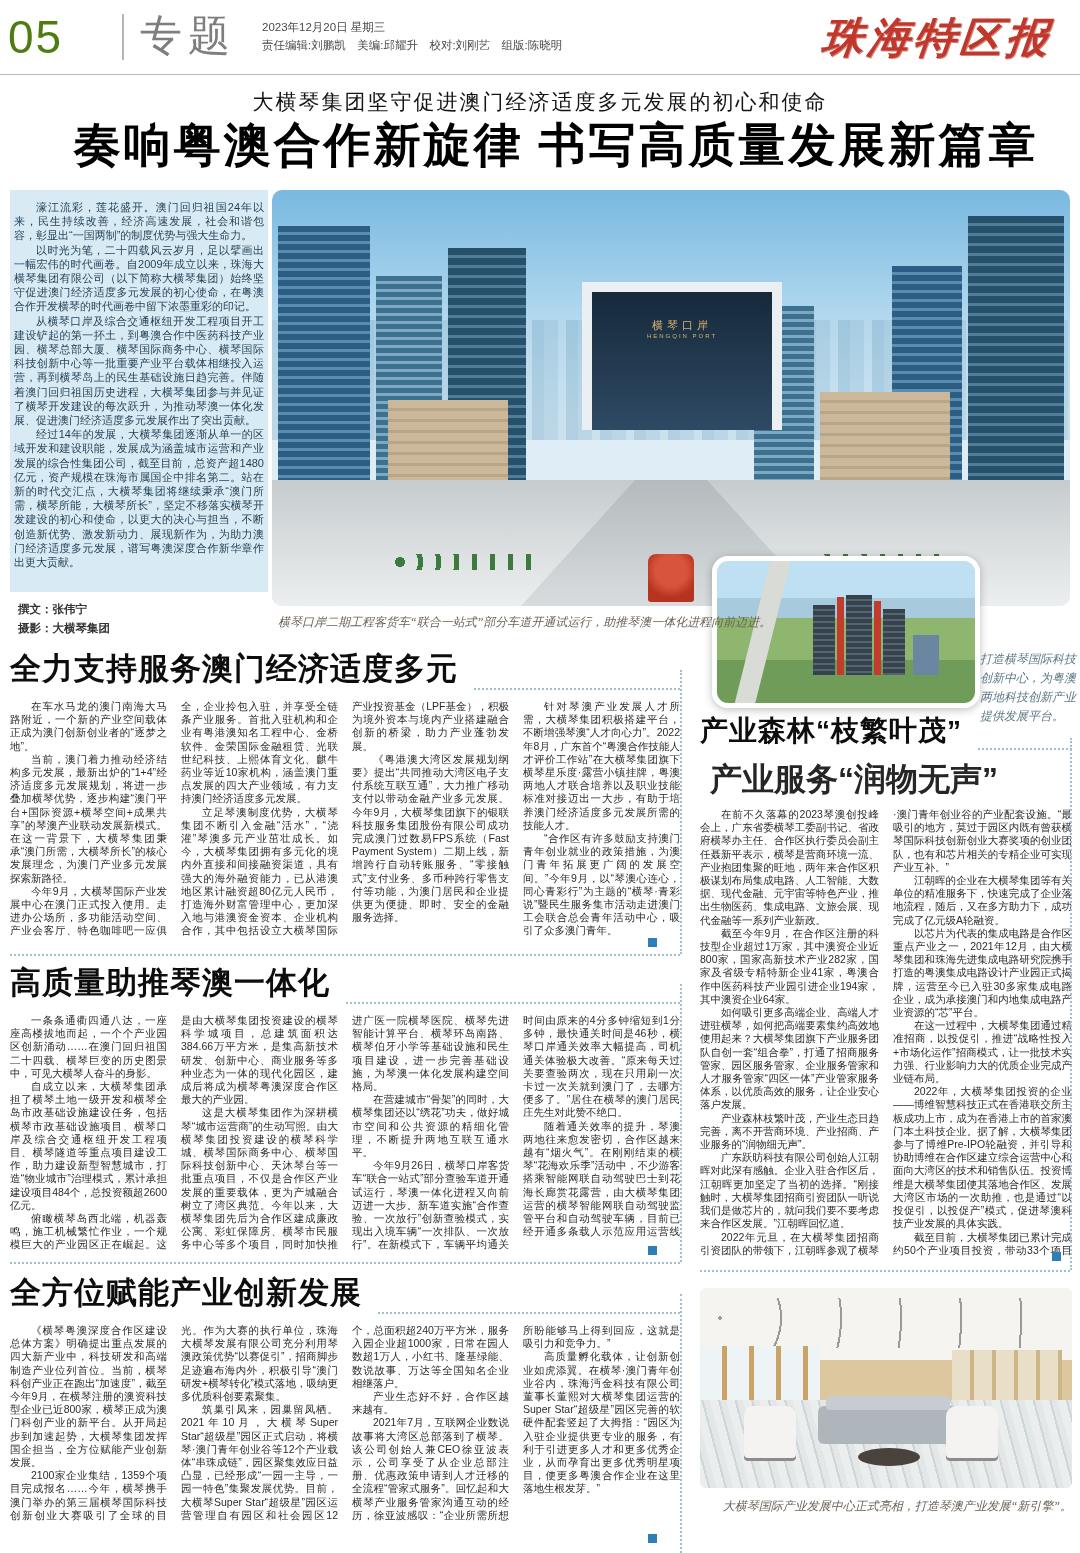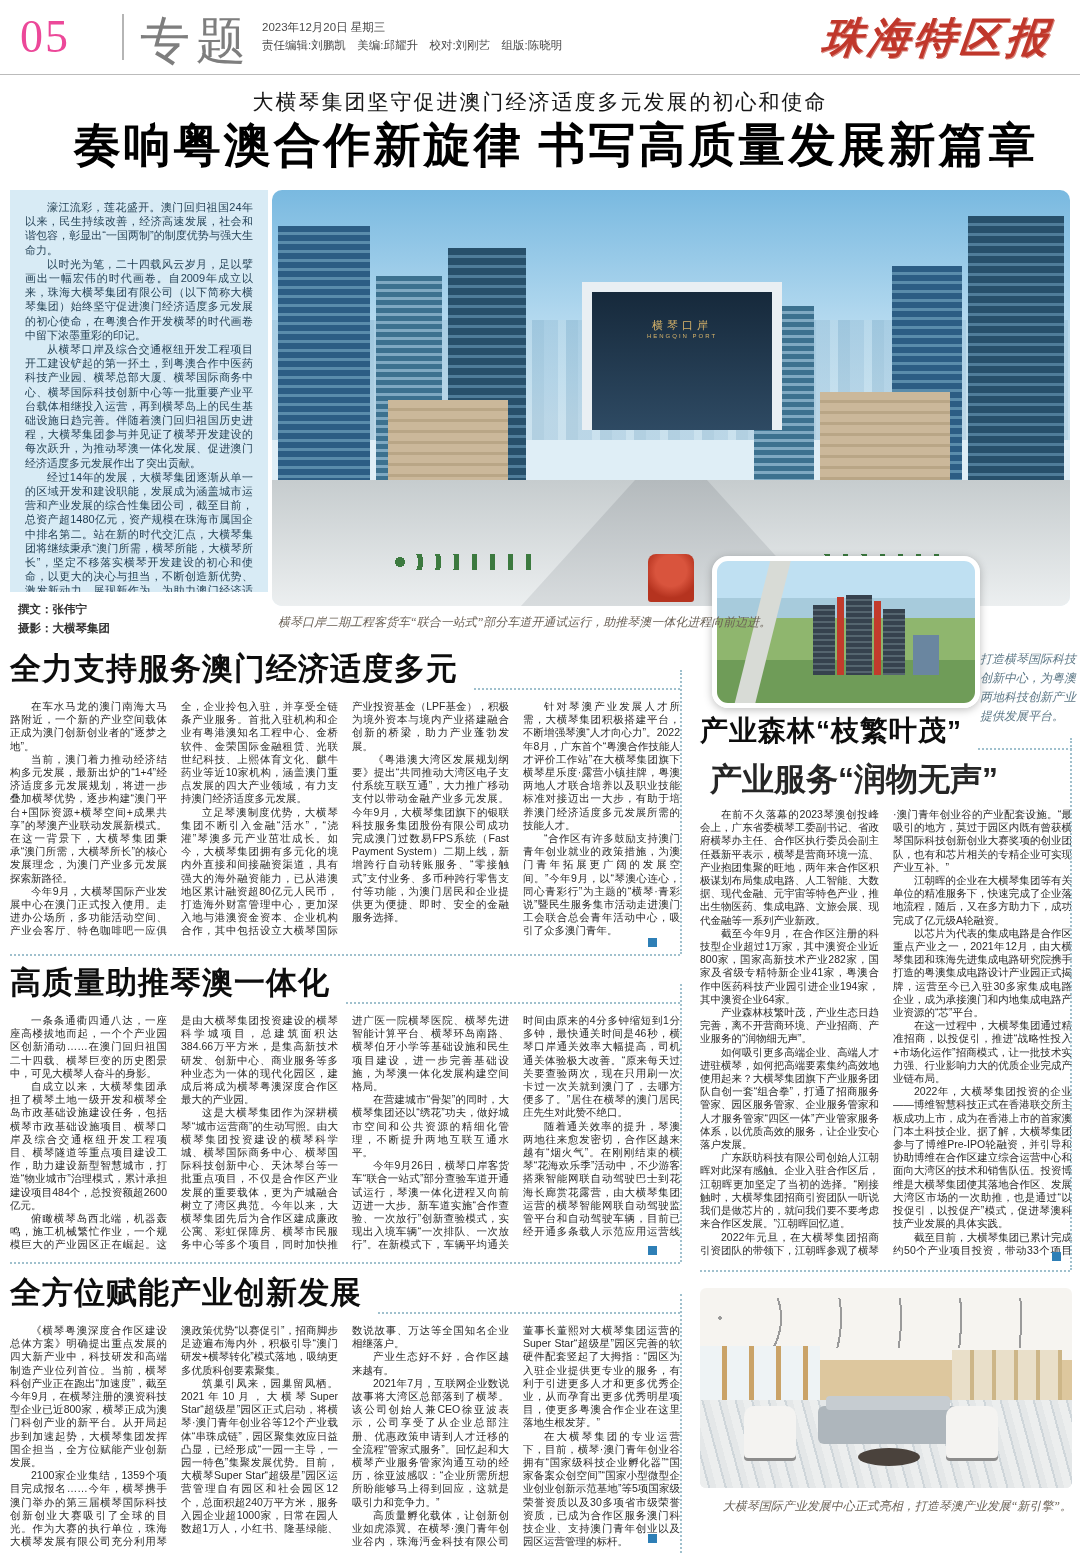--- a/index.html
+++ b/index.html
@@ -1,34 +1,34 @@
 <!DOCTYPE html>
 <html><head>
 <meta charset="utf-8">
 <style>
   html,body{margin:0;padding:0;background:#e8e8e8;}
   #page{position:relative;width:1080px;height:1553px;background:#fff;margin:0 auto;overflow:hidden;
         font-family:"Liberation Sans","DejaVu Sans",sans-serif;color:#262626;}
   
   #header{position:absolute;left:0;top:0;width:1080px;height:74px;border-bottom:1px solid #bbb;}
-  .pageno{position:absolute;left:20px;top:10px;font-size:46px;color:#ec4899;font-weight:400;letter-spacing:2px;font-family:Liberation Serif, serif;}
+  .pageno{position:absolute;left:8px;top:10px;font-size:46px;color:#4d7c0f;font-weight:400;letter-spacing:2px;}
   .hdr-bar{position:absolute;left:122px;top:14px;width:2px;height:46px;background:#b5b5b5;}
-  .section-name{position:absolute;left:140px;top:8px;font-size:50px;color:#7e7e7e;letter-spacing:6px;}
+  .section-name{position:absolute;left:140px;top:8px;font-size:42px;color:#7e7e7e;letter-spacing:6px;}
   .meta{position:absolute;left:262px;top:18px;font-size:11.5px;color:#4a4a4a;line-height:18px;}
   .masthead{position:absolute;right:28px;top:10px;font-size:42px;font-weight:bold;font-style:italic;
             font-family:"DejaVu Serif","Liberation Serif",serif;color:#c0372b;letter-spacing:4px;
             transform:skewX(-6deg);text-shadow:1px 1px 0 #d8857d;}
   
   .kicker{position:absolute;left:0;top:88px;width:1080px;text-align:center;font-size:21px;color:#151515;
           letter-spacing:2px;font-weight:400;}
   .mainhead{position:absolute;left:16px;top:114px;width:1080px;text-align:center;font-size:47px;font-weight:900;
             font-family:"Liberation Serif","DejaVu Serif",serif;color:#000;letter-spacing:3px;}
   
   .introbox{position:absolute;left:10px;top:190px;width:258px;height:402px;background:#d8ebf5;
-            padding:10px 15px;box-sizing:border-box;overflow:hidden;}
+            padding:10px 4px;box-sizing:border-box;overflow:hidden;}
   .introbox p{margin:0;font-size:11px;line-height:14.2px;color:#1f3d52;text-align:justify;text-indent:2em;}
   .credits{position:absolute;left:18px;top:600px;font-size:11.5px;font-weight:bold;color:#333;line-height:19px;}
   
   .mainphoto{position:absolute;left:272px;top:190px;width:798px;height:416px;border-radius:10px;overflow:hidden;
              background:linear-gradient(#79b9e0 0%,#cfe8f6 46%,#dfeef6 55%);}
   .skyline{position:absolute;left:0;top:130px;width:100%;height:120px;opacity:.55;
            background:repeating-linear-gradient(90deg,#9dc3da 0 14px,#b9d7e7 14px 22px,#8db7d0 22px 34px);}
   .tw{position:absolute;bottom:110px;}
   .glass1{background:repeating-linear-gradient(#2c5d84 0 6px,#5a8cab 6px 9px);}
   .glass2{background:repeating-linear-gradient(#3c718f 0 5px,#7fa9c2 5px 8px);}
@@ -191,38 +191,37 @@
         <h2>全方位赋能产业创新发展</h2>
         <div class="dotfill"></div>
       </div>
       <div class="sec-body cols4" style="height:232px;">
         <p>《横琴粤澳深度合作区建设总体方案》明确提出重点发展的四大新产业中，科技研发和高端制造产业位列首位。当前，横琴科创产业正在跑出“加速度”，截至今年9月，在横琴注册的澳资科技型企业已近800家，横琴正成为澳门科创产业的新平台。从开局起步到加速起势，大横琴集团发挥国企担当，全方位赋能产业创新发展。</p>
         <p>2100家企业集结，1359个项目完成报名……今年，横琴携手澳门举办的第三届横琴国际科技创新创业大赛吸引了全球的目光。作为大赛的执行单位，珠海大横琴发展有限公司充分利用琴澳政策优势“以赛促引”，招商脚步足迹遍布海内外，积极引导“澳门研发+横琴转化”模式落地，吸纳更多优质科创要素聚集。</p>
         <p>筑巢引凤来，园巢留凤栖。2021年10月，大横琴Super Star“超级星”园区正式启动，将横琴·澳门青年创业谷等12个产业载体“串珠成链”，园区聚集效应日益凸显，已经形成“一园一主导，一园一特色”集聚发展优势。目前，大横琴Super Star“超级星”园区运营管理自有园区和社会园区12个，总面积超240万平方米，服务入园企业超1000家，日常在园人数超1万人，小红书、隆基绿能、数说故事、万达等全国知名企业相继落户。</p>
         <p>产业生态好不好，合作区越来越有。</p>
         <p>2021年7月，互联网企业数说故事将大湾区总部落到了横琴。该公司创始人兼CEO徐亚波表示，公司享受了从企业总部注册、优惠政策申请到人才迁移的全流程“管家式服务”。回忆起和大横琴产业服务管家沟通互动的经历，徐亚波感叹：“企业所需所想所盼能够马上得到回应，这就是吸引力和竞争力。”</p>
         <p>高质量孵化载体，让创新创业如虎添翼。在横琴·澳门青年创业谷内，珠海沔金科技有限公司董事长董熙对大横琴集团运营的Super Star“超级星”园区完善的软硬件配套竖起了大拇指：“园区为入驻企业提供更专业的服务，有利于引进更多人才和更多优秀企业，从而孕育出更多优秀明星项目，使更多粤澳合作企业在这里落地生根发芽。”</p>
-        <p>在大横琴集团的专业运营下，目前，横琴·澳门青年创业谷拥有“国家级科技企业孵化器”“国家备案众创空间”“国家小型微型企业创业创新示范基地”等5项国家级荣誉资质以及30多项省市级荣誉资质，已成为合作区服务澳门科技企业、支持澳门青年创业以及园区运营管理的标杆。</p>
 
       </div>
     </div>
   </div>
 
   <div class="lane-right">
     <div class="sec rhead" style="top:712px;">
       <div class="sec-head">
         <h2>产业森林“枝繁叶茂”</h2>
         <div class="dotfill"></div>
       </div>
       <h2 style="margin:10px;font-size:32px;font-weight:900;">产业服务“润物无声”</h2>
       <div class="sec-body cols2" style="height:462px;">
         <p>在前不久落幕的2023琴澳创投峰会上，广东省委横琴工委副书记、省政府横琴办主任、合作区执行委员会副主任聂新平表示，横琴是营商环境一流、产业抱团集聚的旺地，两年来合作区积极谋划布局集成电路、人工智能、大数据、现代金融、元宇宙等特色产业，推出生物医药、集成电路、文旅会展、现代金融等一系列产业新政。</p>
         <p>截至今年9月，在合作区注册的科技型企业超过1万家，其中澳资企业近800家，国家高新技术产业282家，国家及省级专精特新企业41家，粤澳合作中医药科技产业园引进企业194家，其中澳资企业64家。</p>
+        <p>如何吸引更多高端企业、高端人才进驻横琴，如何把高端要素集约高效地使用起来？大横琴集团旗下产业服务团队自创一套“组合拳”，打通了招商服务管家、园区服务管家、企业服务管家和人才服务管家“四区一体”产业管家服务体系，以优质高效的服务，让企业安心落户发展。</p>
         <p>产业森林枝繁叶茂，产业生态日趋完善，离不开营商环境、产业招商、产业服务的“润物细无声”。</p>
-        <p>如何吸引更多高端企业、高端人才进驻横琴，如何把高端要素集约高效地使用起来？大横琴集团旗下产业服务团队自创一套“组合拳”，打通了招商服务管家、园区服务管家、企业服务管家和人才服务管家“四区一体”产业管家服务体系，以优质高效的服务，让企业安心落户发展。</p>
         <p>广东跃昉科技有限公司创始人江朝晖对此深有感触。企业入驻合作区后，江朝晖更加坚定了当初的选择。“刚接触时，大横琴集团招商引资团队一听说我们是做芯片的，就问我们要不要考虑来合作区发展。”江朝晖回忆道。</p>
         <p>2022年元旦，在大横琴集团招商引资团队的带领下，江朝晖参观了横琴·澳门青年创业谷的产业配套设施。“最吸引的地方，莫过于园区内既有曾获横琴国际科技创新创业大赛奖项的创业团队，也有和芯片相关的专精企业可实现产业互补。”</p>
         <p>江朝晖的企业在大横琴集团等有关单位的精准服务下，快速完成了企业落地流程，随后，又在多方助力下，成功完成了亿元级A轮融资。</p>
         <p>以芯片为代表的集成电路是合作区重点产业之一，2021年12月，由大横琴集团和珠海先进集成电路研究院携手打造的粤澳集成电路设计产业园正式揭牌，运营至今已入驻30多家集成电路企业，成为承接澳门和内地集成电路产业资源的“芯”平台。</p>
         <p>在这一过程中，大横琴集团通过精准招商，以投促引，推进“战略性投入+市场化运作”招商模式，让一批技术实力强、行业影响力大的优质企业完成产业链布局。</p>
         <p>2022年，大横琴集团投资的企业——博维智慧科技正式在香港联交所主板成功上市，成为在香港上市的首家澳门本土科技企业。据了解，大横琴集团参与了博维Pre-IPO轮融资，并引导和协助博维在合作区建立综合运营中心和面向大湾区的技术和销售队伍。投资博维是大横琴集团使其落地合作区、发展大湾区市场的一次助推，也是通过“以投促引，以投促产”模式，促进琴澳科技产业发展的具体实践。</p>
         <p>截至目前，大横琴集团已累计完成约50个产业项目投资，带动33个项目（其中11个为基金）及企业落地合作区。大横琴招商板块整合以来，累计引进签约落地合作区相关园区企业共494家，其中澳资企业97家。</p>
 
       </div>
     </div>

